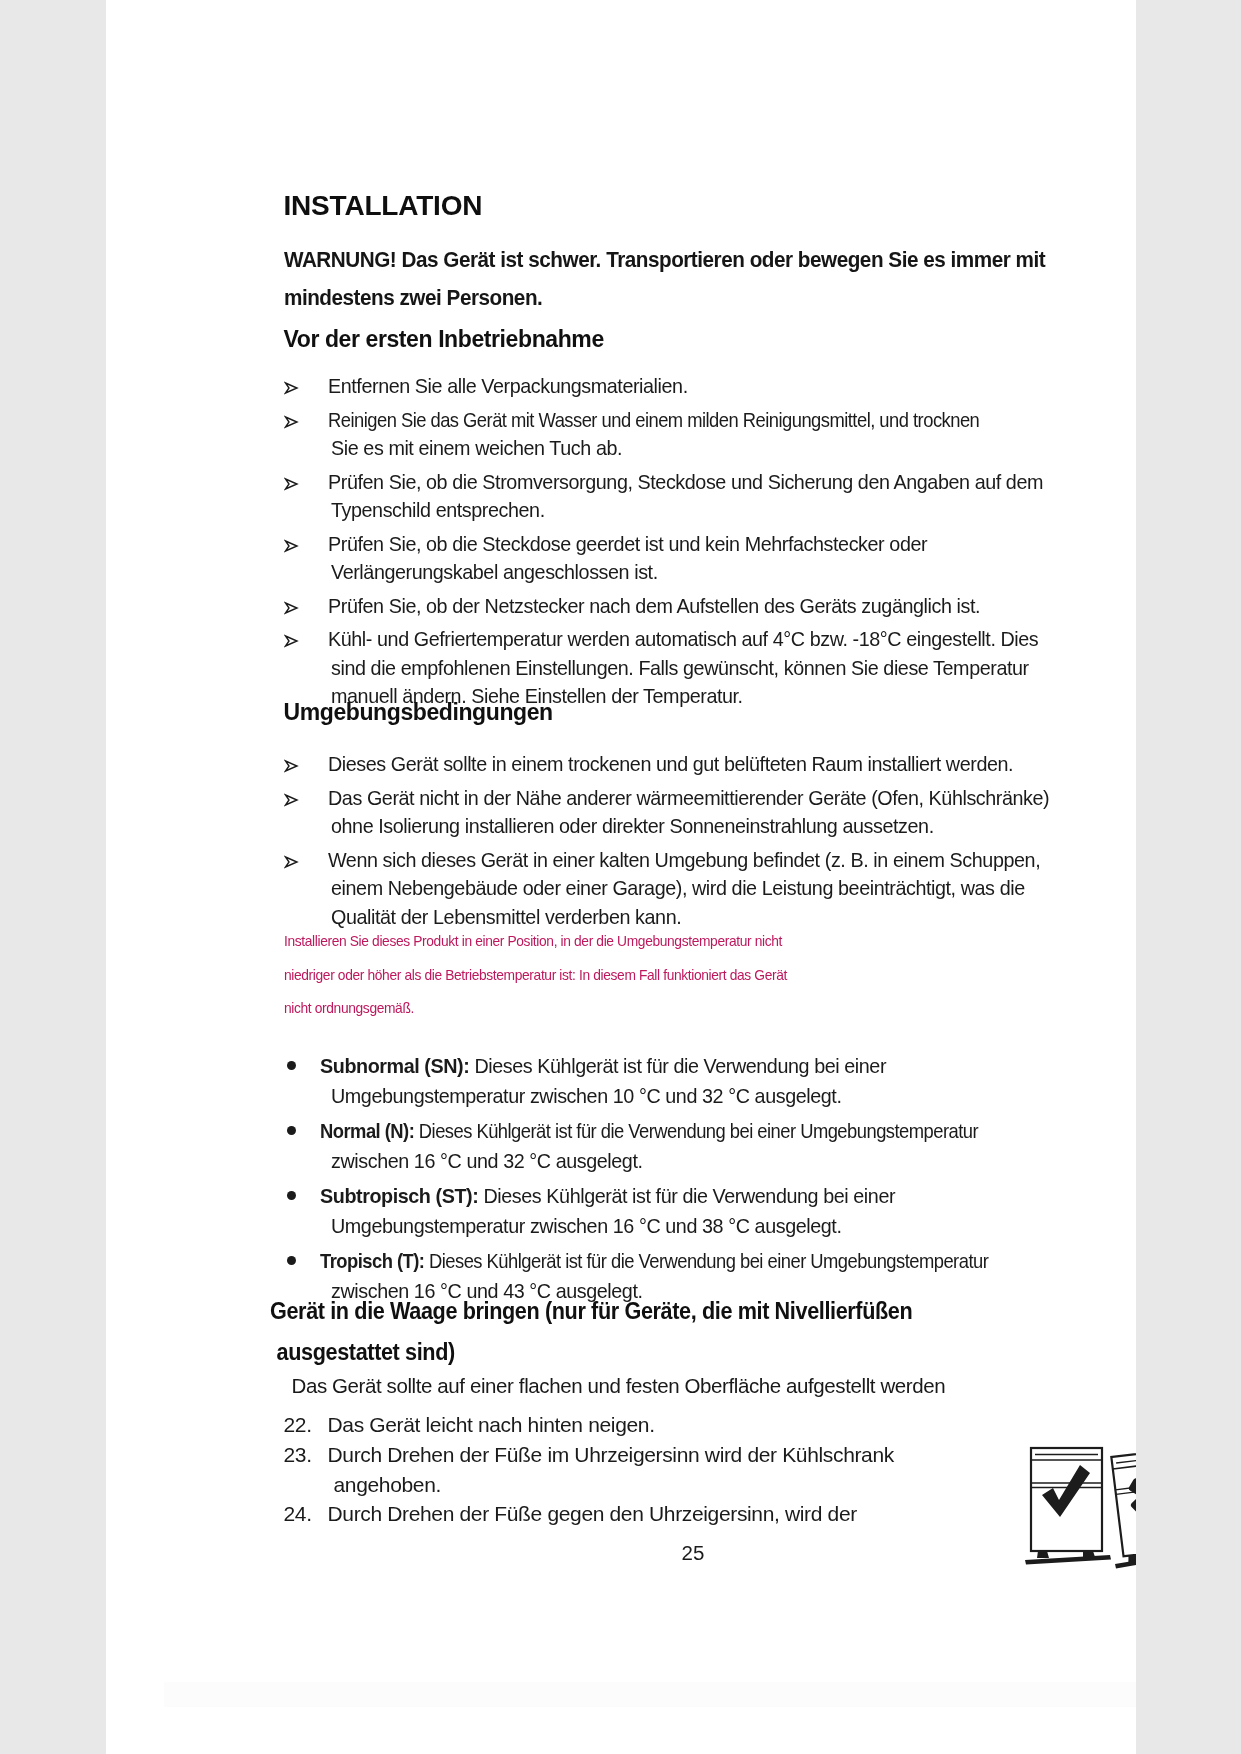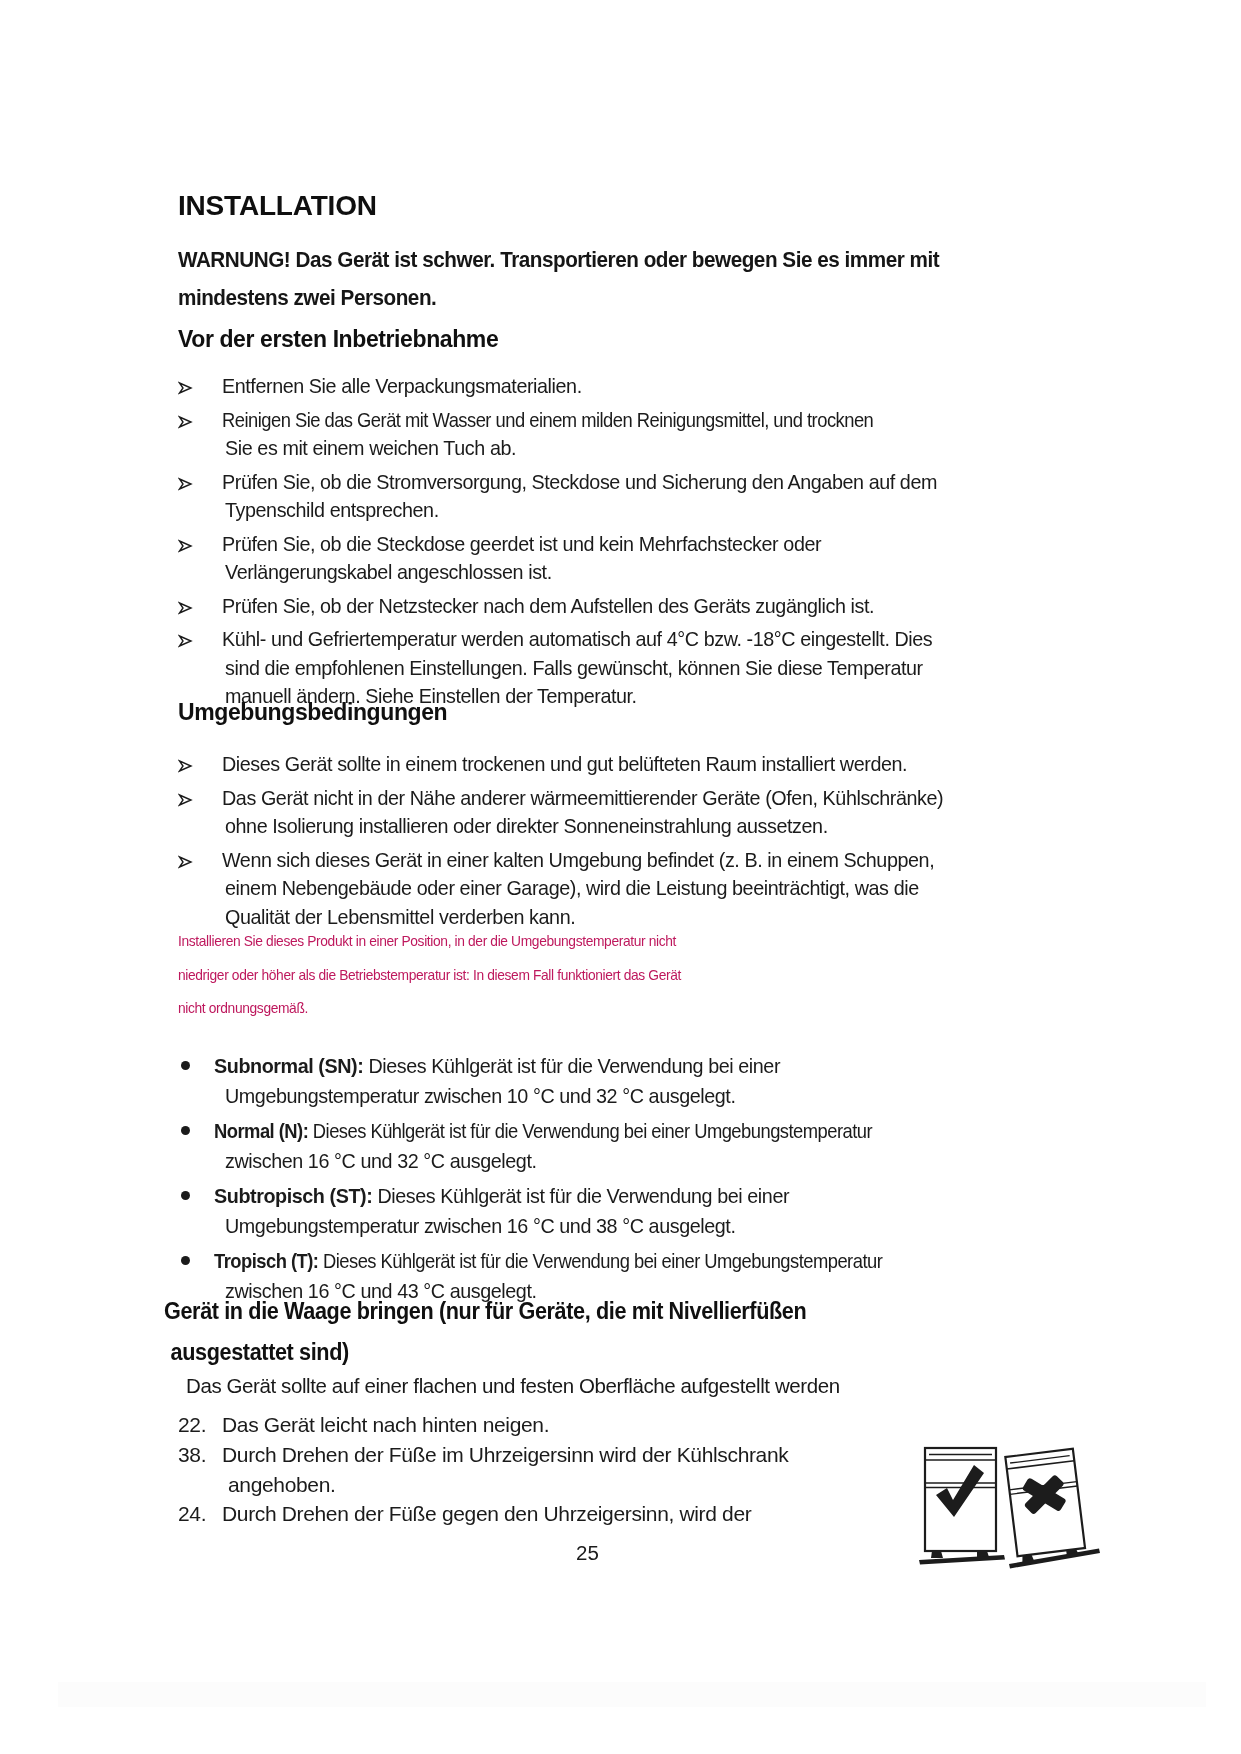--- a/index.html
+++ b/index.html
@@ -1,17 +1,17 @@
 <!DOCTYPE html>
 <html><head>
 <meta charset="utf-8">
 <style>
   html,body{margin:0;padding:0;background:#e8e8e8;}
   .page{
-    position:relative;width:1241px;height:1754px;background:#ffffff;
+    position:relative;width:1030px;height:1754px;background:#ffffff;
     font-family:"Liberation Sans",sans-serif;color:#1b1b1b;overflow:hidden;margin:0 auto;
   }
   .abs{position:absolute;}
   .ln{white-space:nowrap;}
   .sx{transform:scaleX(0.94);transform-origin:0 50%;}
   .cond{transform:scaleX(0.875);transform-origin:0 50%;letter-spacing:-0.6px;}
 
   .title{left:178px;top:190px;font-size:28px;font-weight:700;letter-spacing:-0.2px;color:#0f0f0f;}
 
   .warn{left:178px;top:241px;font-size:22px;font-weight:700;letter-spacing:-0.5px;line-height:38px;color:#161616;}
@@ -201,21 +201,21 @@
 
   <div class="abs nlist">
     <div>
       <div class="nfirst">
           <span class="nnum">22.</span>
           <span class="ln">Das Gerät leicht nach hinten neigen.</span>
         </div>
     </div>
     <div>
       <div class="nfirst">
-          <span class="nnum">38.</span>
+          <span class="nnum">23.</span>
           <span class="ln">Durch Drehen der Füße im Uhrzeigersinn wird der Kühlschrank</span>
         </div>
       <div class="nwrap ln">angehoben.</div>
     </div>
     <div>
       <div class="nfirst">
           <span class="nnum">24.</span>
           <span class="ln">Durch Drehen der Füße gegen den Uhrzeigersinn, wird der</span>
         </div>
     </div>

